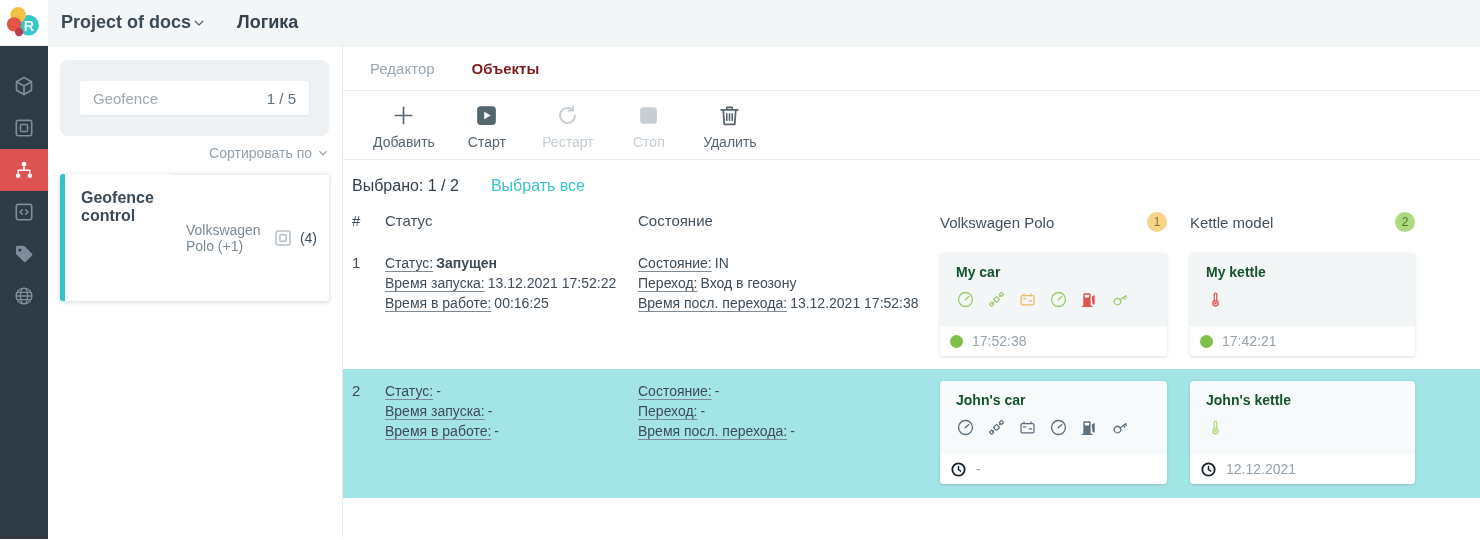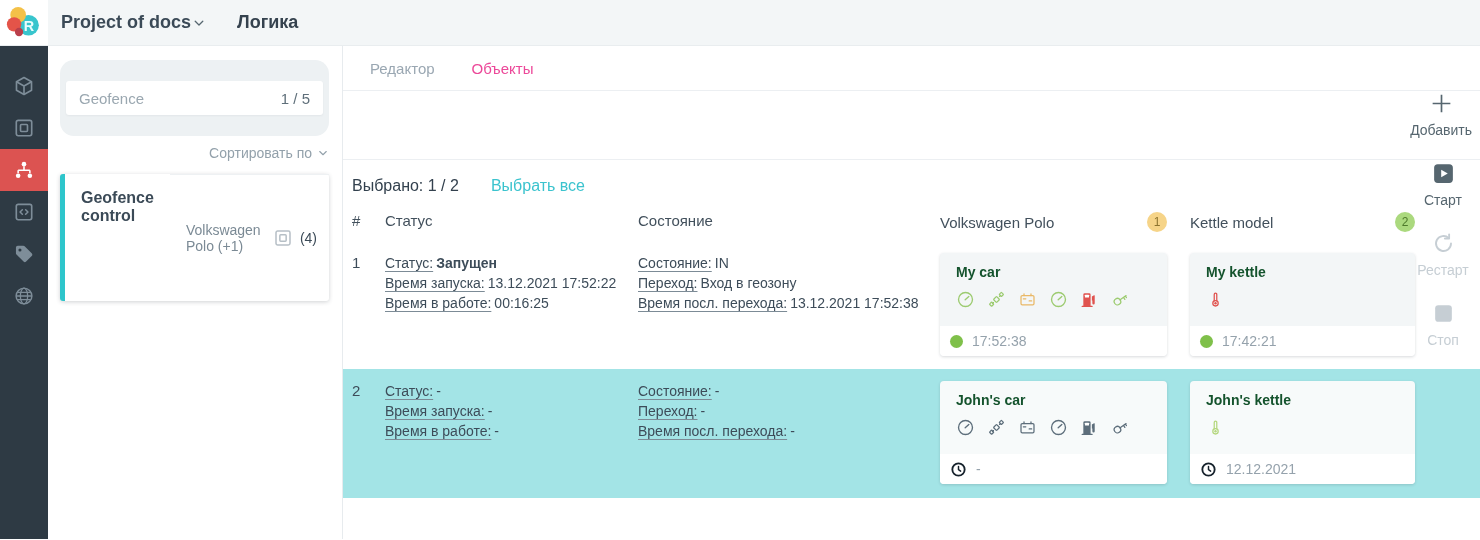--- a/index.html
+++ b/index.html
@@ -18,40 +18,40 @@
   .shell { display:flex; height:493px; }
 
   
   .iconbar { width:48px; background:#2e3a44; padding-top:19px; display:flex; flex-direction:column; flex-shrink:0; }
   .nav-item { height:42px; display:flex; align-items:center; justify-content:center; color:#7e8d99; cursor:pointer; }
   .nav-item svg { width:22px; height:22px; }
   .nav-item.active { background:#dc5351; color:#fff; }
 
   
   .panel { width:295px; background:#fff; border-right:1px solid #e7ebee; padding:14px 13px 0 12px; flex-shrink:0; }
-  .search-wrap { background:#edf1f3; border-radius:14px; padding:21px 6px; }
+  .search-wrap { background:#edf1f3; border-radius:8px; padding:21px 20px; }
   .search-box { background:#fff; border-radius:3px; height:34px; display:flex; align-items:center; justify-content:space-between; padding:0 13px; box-shadow:0 1px 2px rgba(30,40,50,.05); cursor:text; }
   .search-text { color:#9aa7b0; font-size:15px; }
   .search-count { color:#5f6f7a; font-size:15px; }
   .sort { margin-top:9px; display:flex; justify-content:flex-end; align-items:center; gap:5px; color:#93a1ab; font-size:14px; cursor:pointer; }
   .sort .chev { width:12px; height:12px; }
   .logic-card { margin-top:13px; background:#fff; border-radius:3px; border-left:5px solid #2ec5cb; box-shadow:0 1px 4px rgba(40,50,60,.22); height:127px; display:flex; flex-direction:row; cursor:pointer; }
   .logic-card-title { flex:1; padding:15px 16px; font-size:16px; font-weight:700; color:#3b4a57; }
   .logic-card-footer { border-top:1px solid #eef1f3; padding:9px 12px 9px 16px; display:flex; align-items:center; font-size:14px; color:#7b8a95; }
   .logic-card-footer .obj-label { flex:1; }
   .logic-card-footer .frame-small { width:20px; height:20px; color:#b6bfc6; }
   .logic-card-footer .models-count { color:#3b4a57; margin-left:7px; }
 
   
   .content { flex:1; display:flex; flex-direction:column; background:#fff; overflow:hidden; }
   .tabs { height:45px; border-bottom:1px solid #eceff2; display:flex; align-items:center; padding-left:27px; gap:37px; font-size:15px; flex-shrink:0; }
   .tab { color:#9aa7b2; cursor:pointer; }
-  .tab.active { color:#ec4899; font-weight:400; }
-
-  .toolbar { height:69px; border-bottom:1px solid #eceff2; display:flex; align-items:flex-end; padding:0 8px 9px 30px; gap:23px; flex-shrink:0;flex-direction:column; }
+  .tab.active { color:#7f1d1d; font-weight:700; }
+
+  .toolbar { height:69px; border-bottom:1px solid #eceff2; display:flex; align-items:flex-end; padding:0 0 9px 30px; gap:23px; flex-shrink:0; }
   .tool { min-width:58px; display:flex; flex-direction:column; align-items:center; gap:6px; font-size:14px; color:#56666f; cursor:pointer; }
   .tool svg { width:25px; height:25px; }
   .tool.disabled { color:#c6ced4; }
 
   .selbar { display:flex; align-items:center; gap:32px; padding:17px 0 10px 9px; font-size:16px; color:#33414e; }
   .selbar a { color:#3bc3ce; cursor:pointer; }
 
   .grid { display:grid; grid-template-columns:33px 253px 302px 250px 235px; padding-left:9px; align-items:start; }
   .thead { padding-top:7px; padding-bottom:9px; font-size:15px; color:#42505c; }
   .devhead { width:227px; display:flex; justify-content:space-between; align-items:center; }

